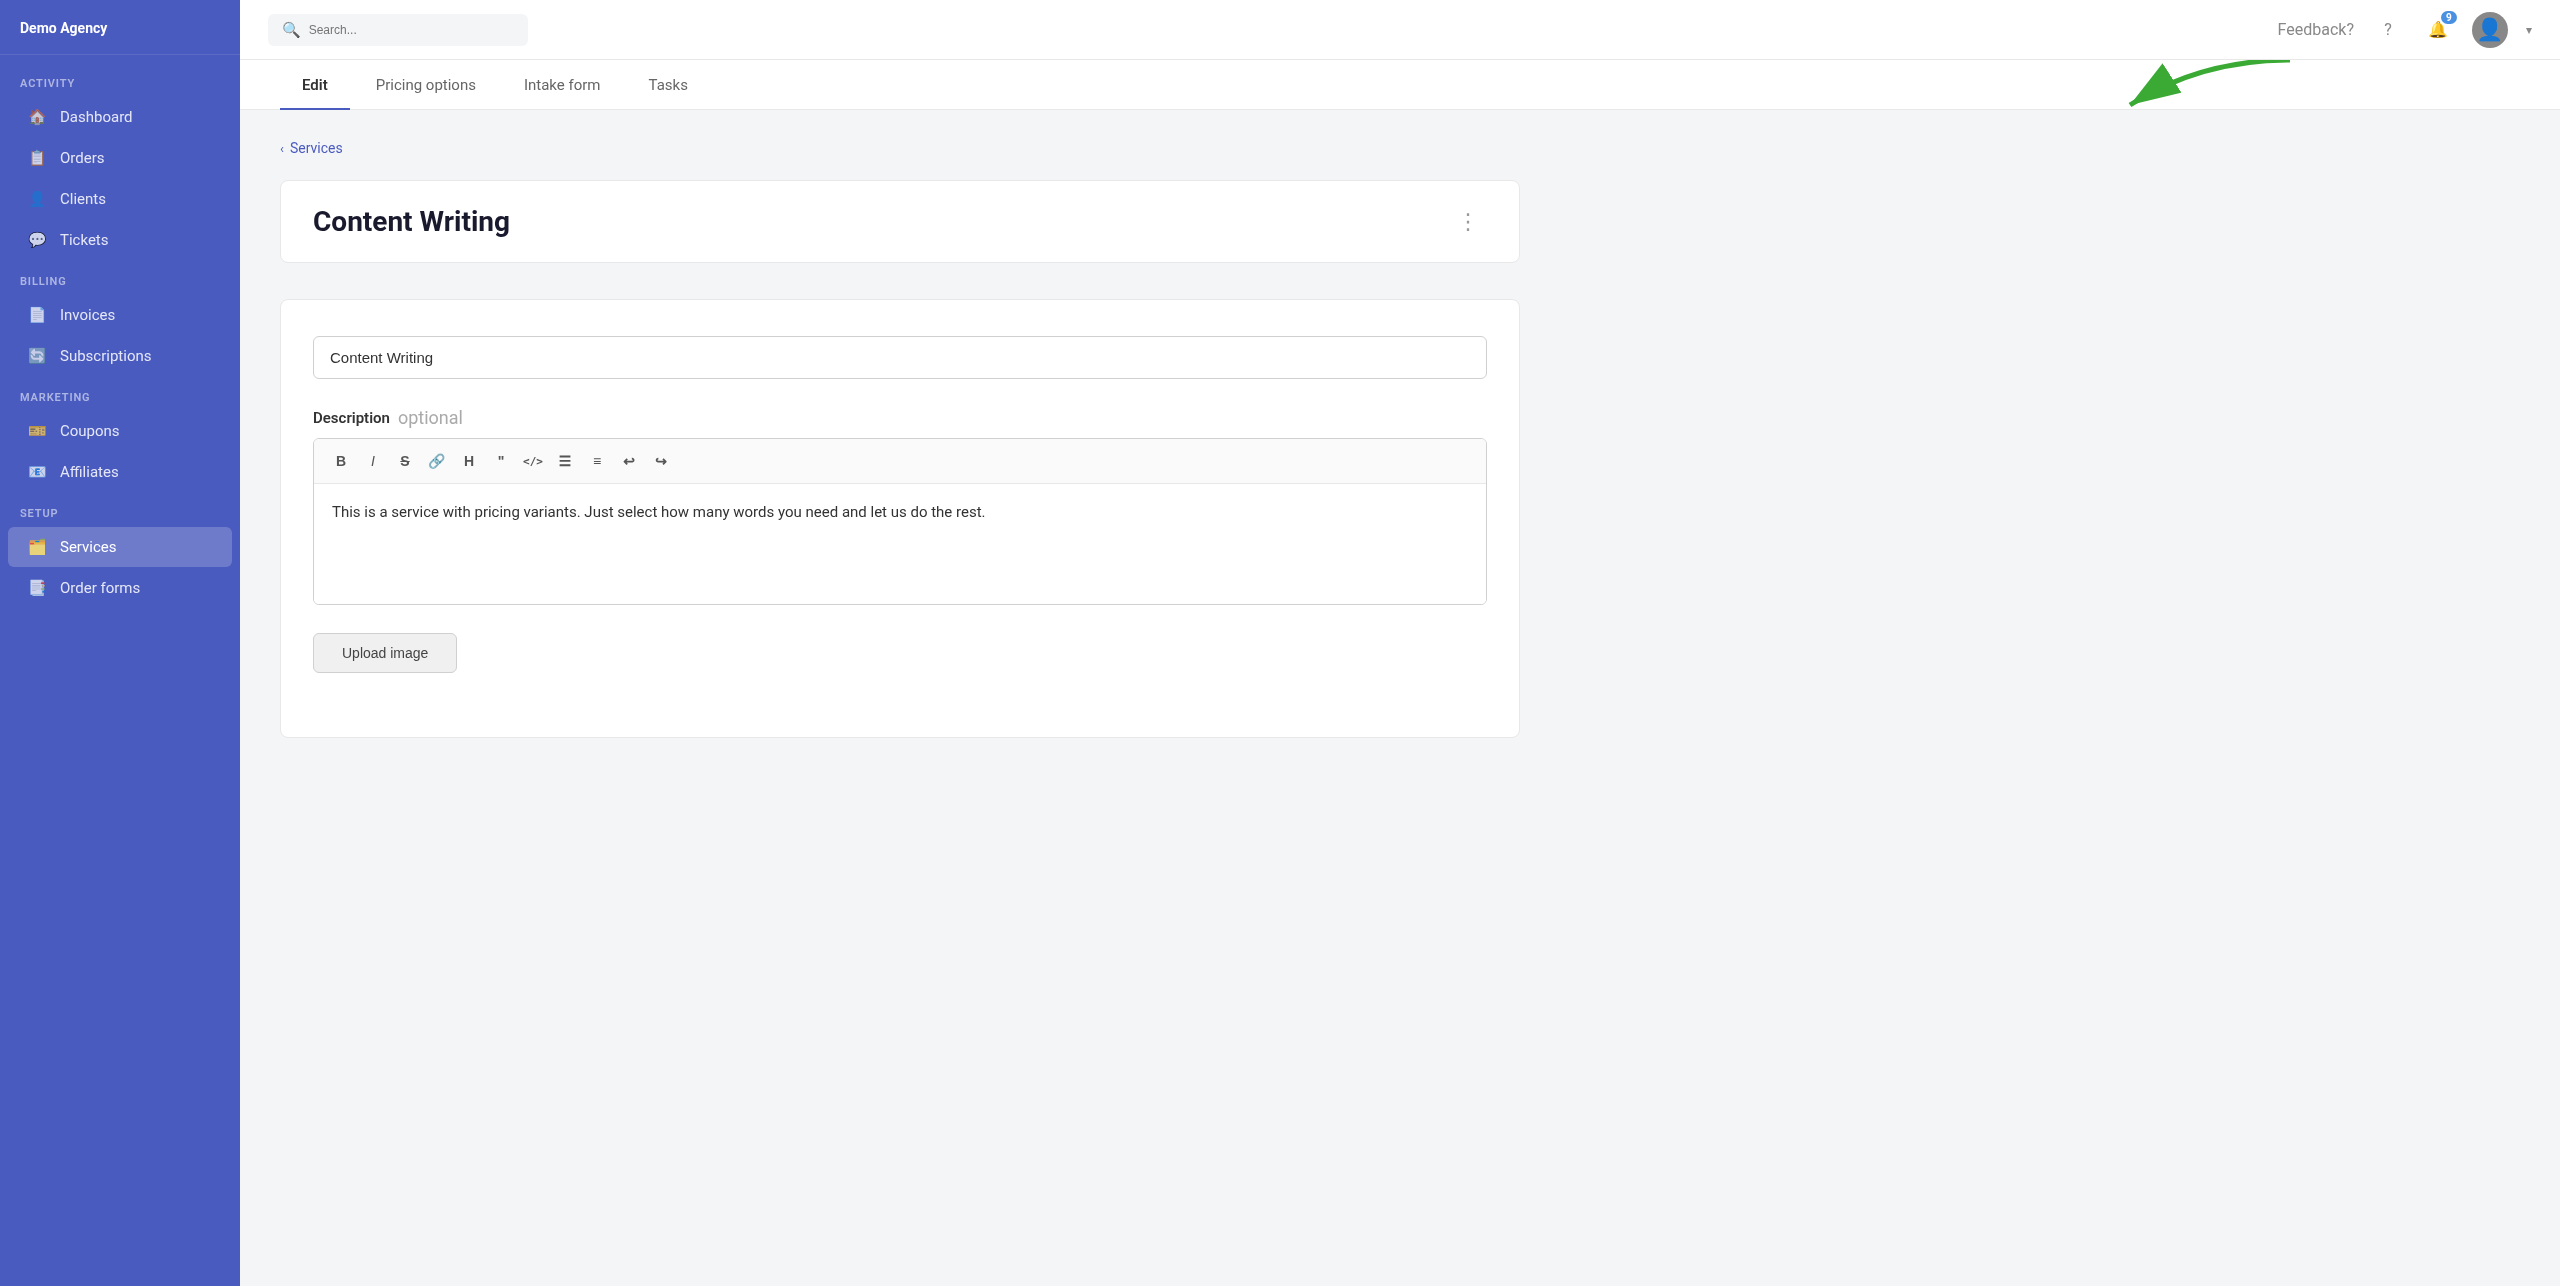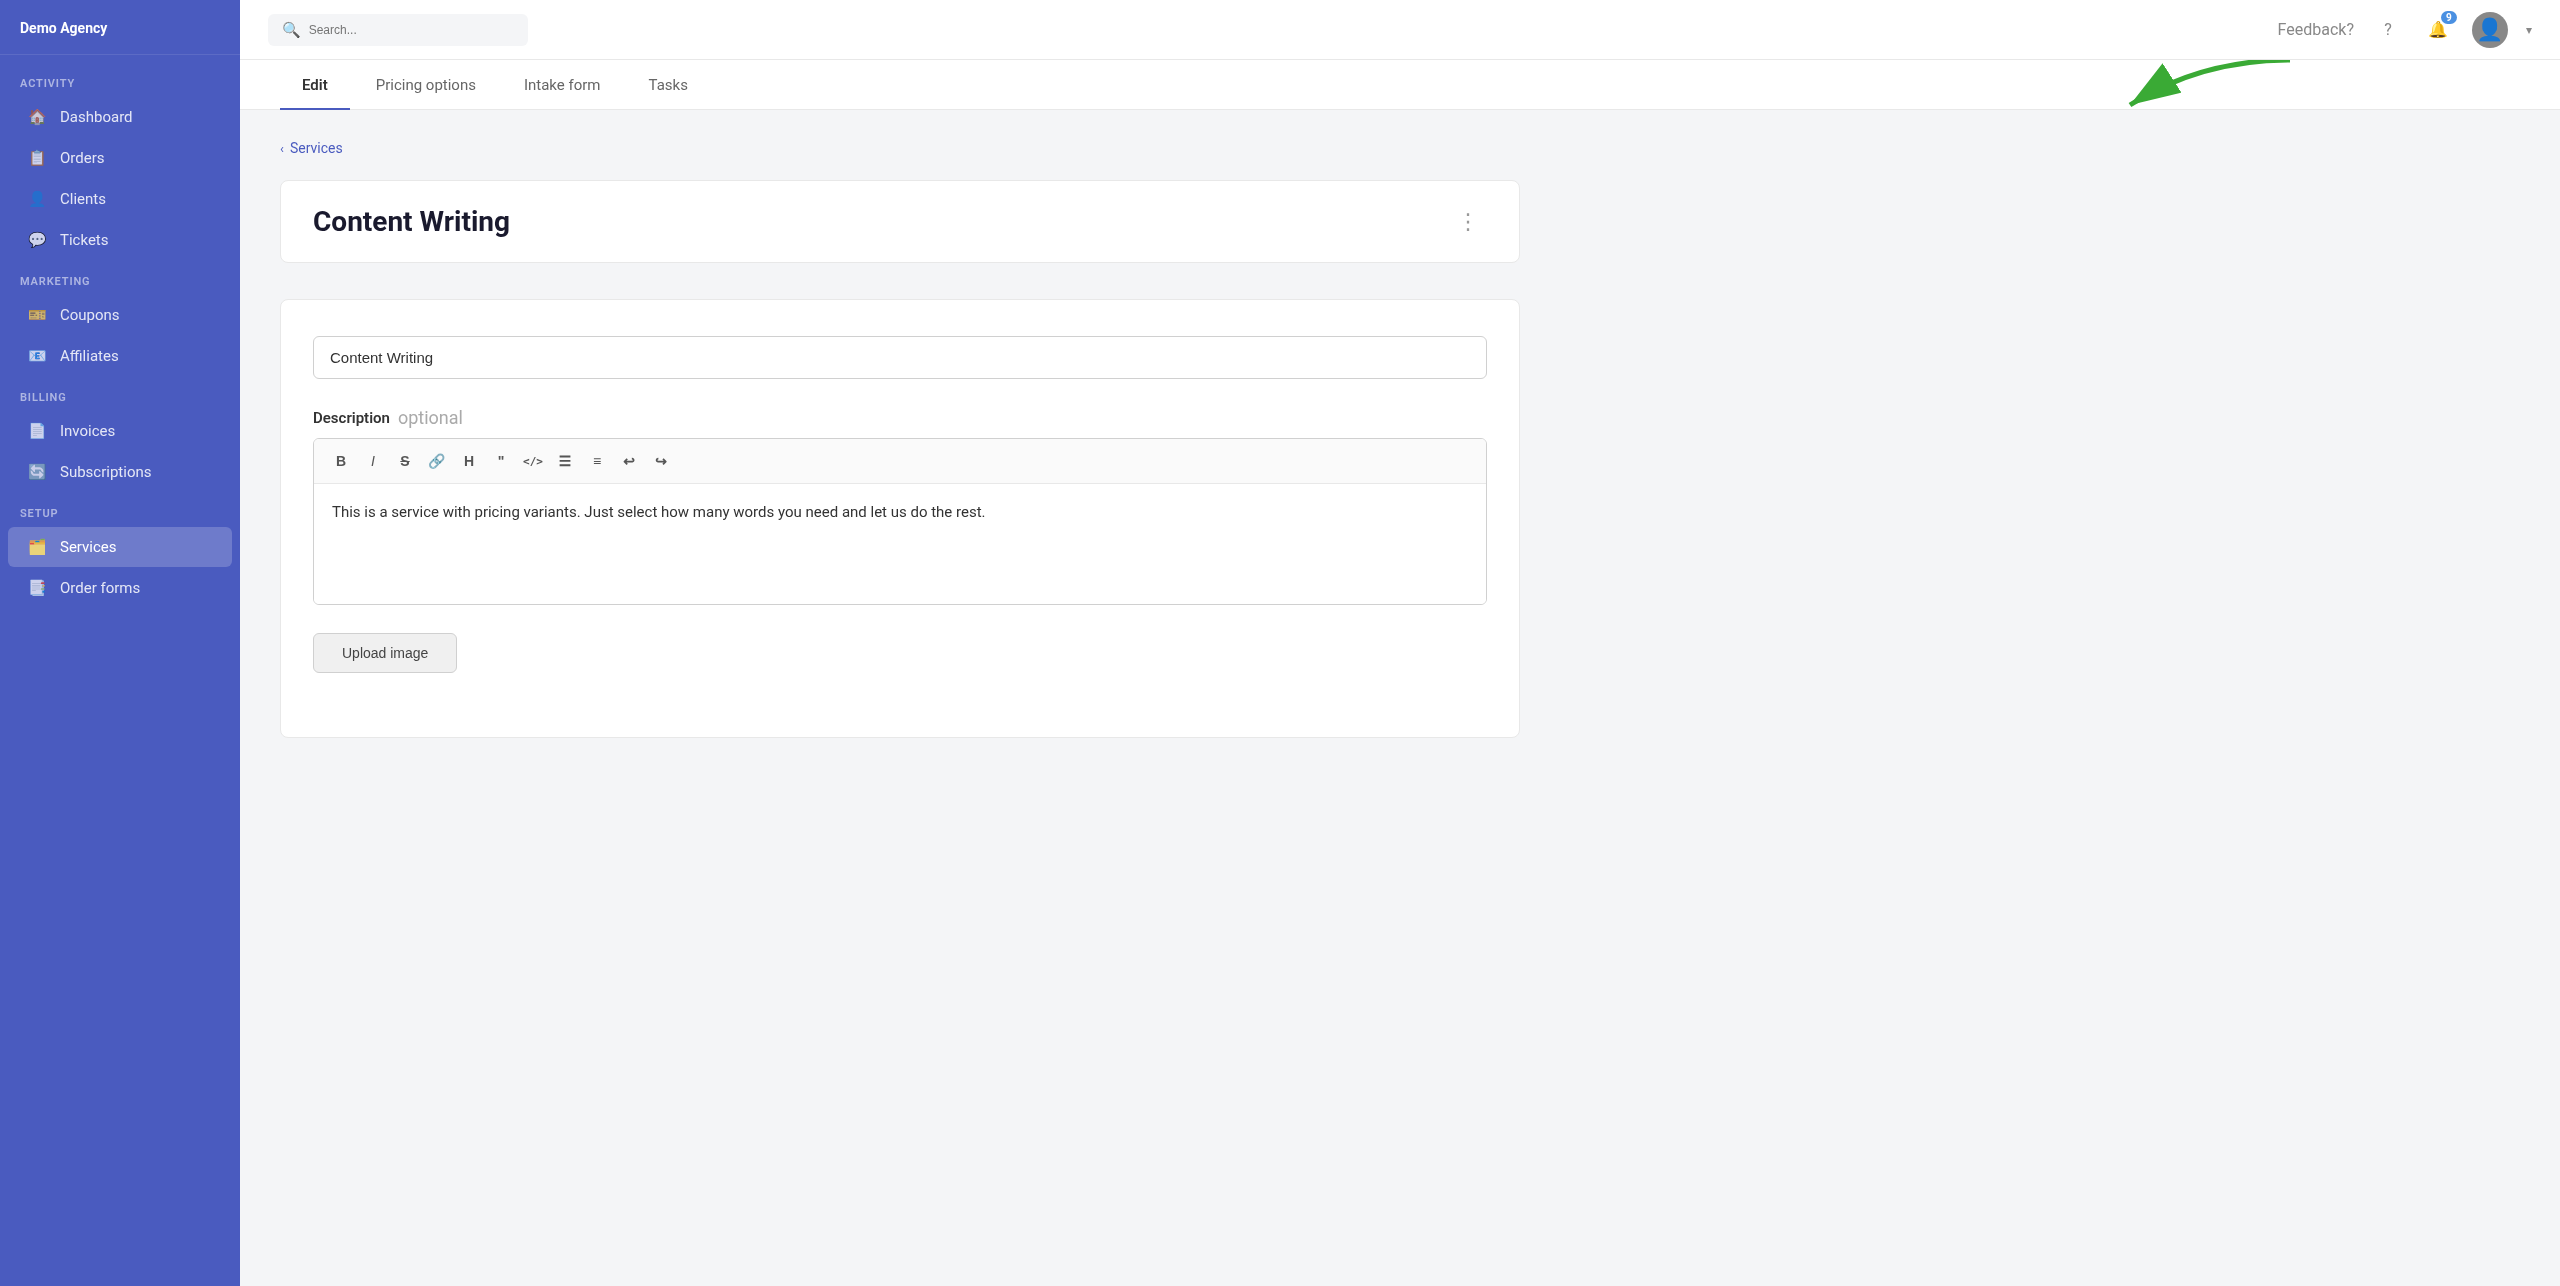--- a/index.html
+++ b/index.html
@@ -326,40 +326,40 @@
       <span class="sidebar-item-icon">👤</span>
       <span>Clients</span>
     </div>
     <div class="sidebar-item">
       <span class="sidebar-item-icon">💬</span>
       <span>Tickets</span>
     </div>
   </div>
 
   <div>
+    <div class="sidebar-section-label">BILLING</div>
+    <div class="sidebar-item">
+      <span class="sidebar-item-icon">📄</span>
+      <span>Invoices</span>
+    </div>
+    <div class="sidebar-item">
+      <span class="sidebar-item-icon">🔄</span>
+      <span>Subscriptions</span>
+    </div>
+  </div>
+
+  <div>
     <div class="sidebar-section-label">MARKETING</div>
     <div class="sidebar-item">
       <span class="sidebar-item-icon">🎫</span>
       <span>Coupons</span>
     </div>
     <div class="sidebar-item">
       <span class="sidebar-item-icon">📧</span>
       <span>Affiliates</span>
-    </div>
-  </div>
-
-  <div>
-    <div class="sidebar-section-label">BILLING</div>
-    <div class="sidebar-item">
-      <span class="sidebar-item-icon">📄</span>
-      <span>Invoices</span>
-    </div>
-    <div class="sidebar-item">
-      <span class="sidebar-item-icon">🔄</span>
-      <span>Subscriptions</span>
     </div>
   </div>
 
   <div>
     <div class="sidebar-section-label">SETUP</div>
     <div class="sidebar-item active">
       <span class="sidebar-item-icon">🗂️</span>
       <span>Services</span>
     </div>
     <div class="sidebar-item">

